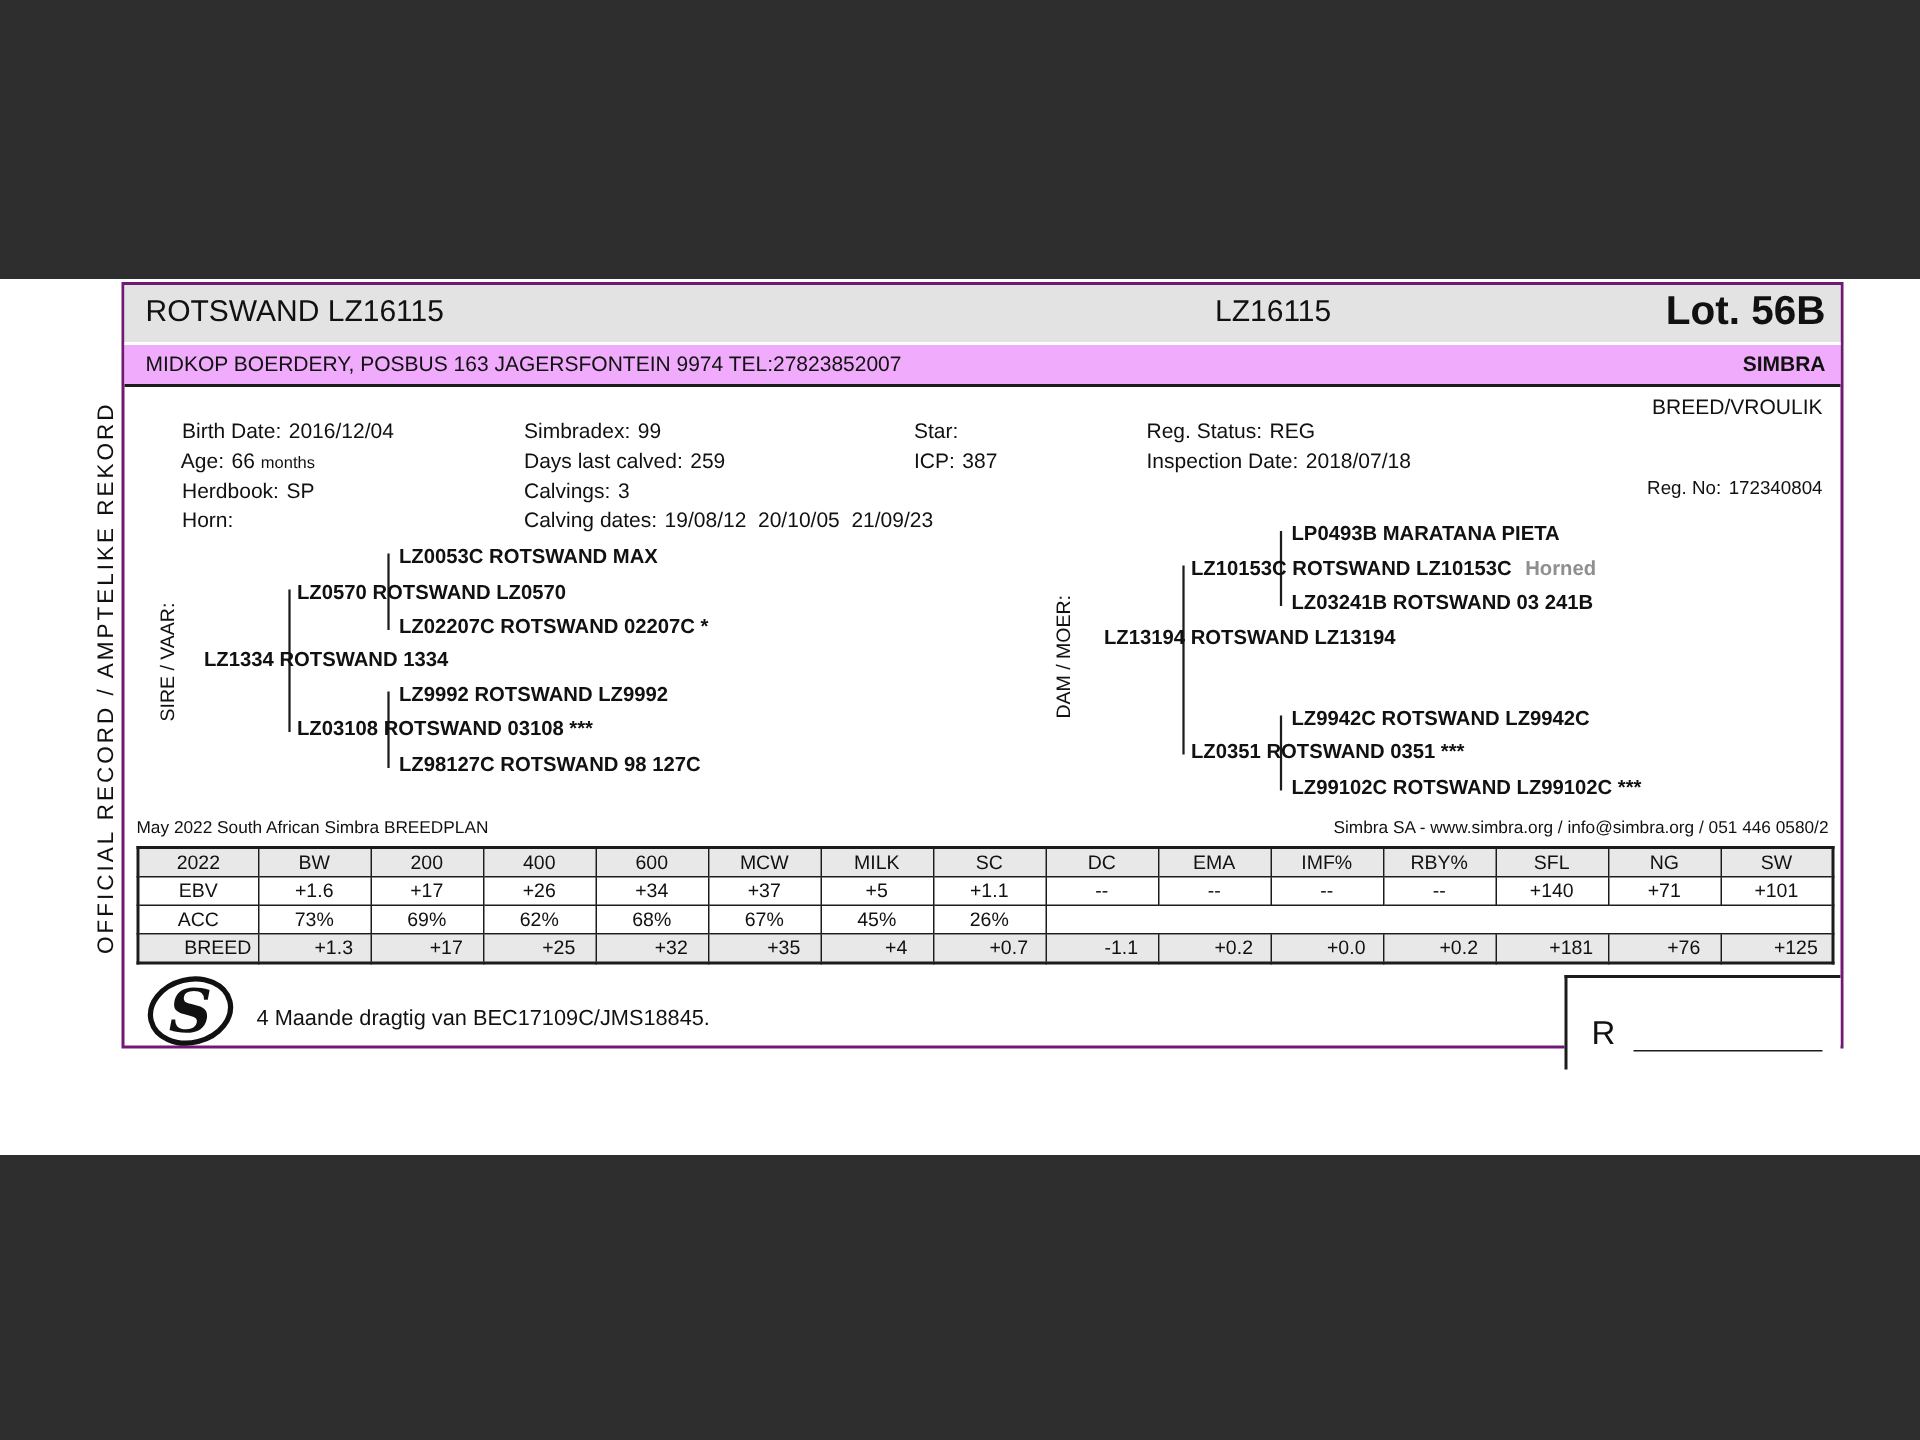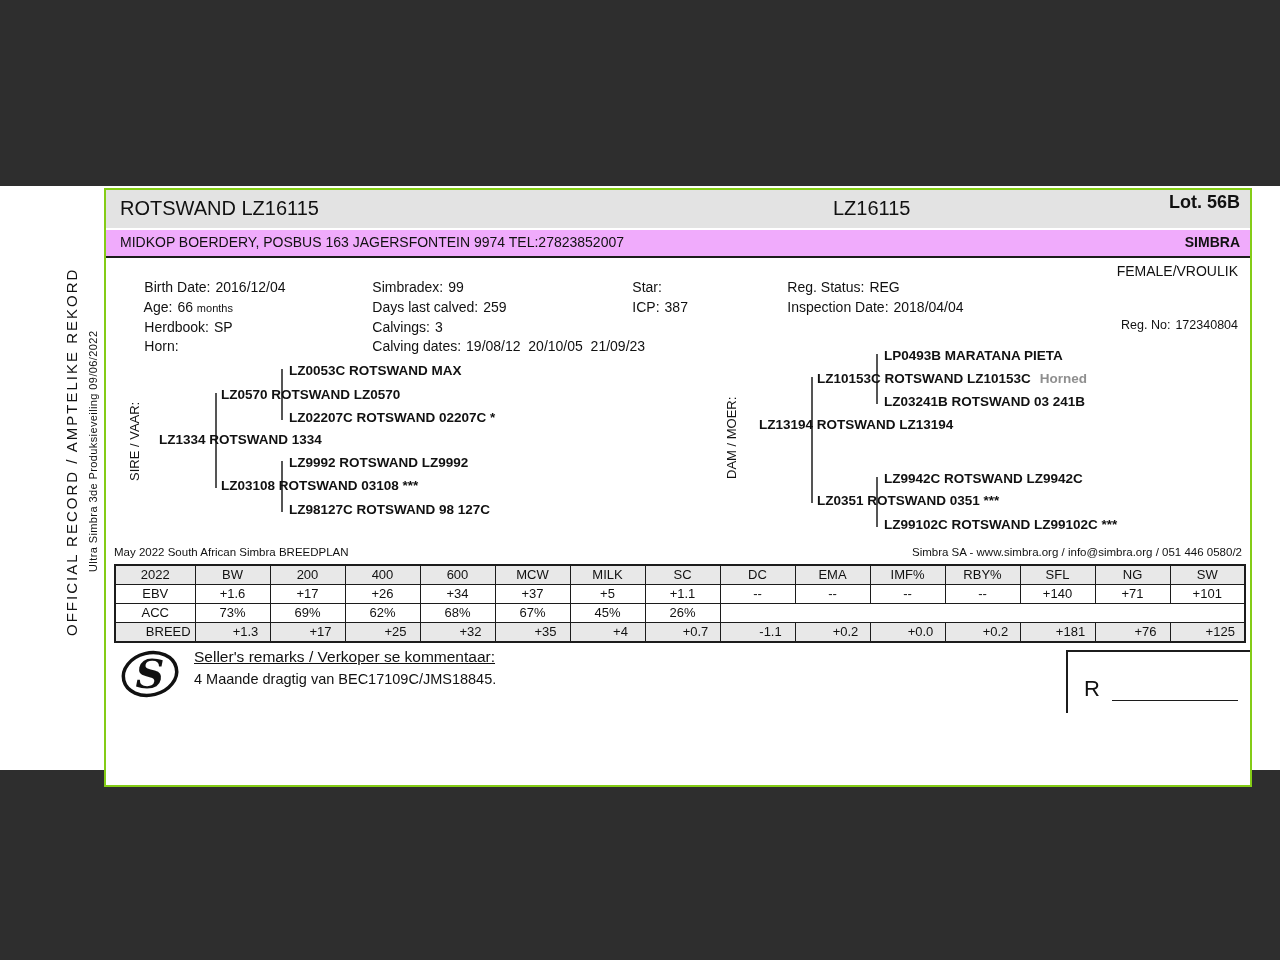--- a/index.html
+++ b/index.html
@@ -1,21 +1,21 @@
 <!DOCTYPE html>
 <html><head>
 <meta charset="utf-8">
 <style>
   html,body{margin:0;padding:0;background:#444;}
   .page{position:relative;width:1280px;height:960px;background:#ffffff;overflow:hidden;
         font-family:"Liberation Sans","DejaVu Sans",sans-serif;color:#111;}
   .bar{position:absolute;left:0;width:1280px;background:#2e2e2e;}
   .abs{position:absolute;}
   .pre{white-space:pre;}
-  .doc{position:absolute;left:104px;top:188px;width:1148px;height:599px;border:2px solid #84cc16;
+  .doc{position:absolute;left:81px;top:188px;width:1148px;height:511px;border:2px solid #701a75;
        box-sizing:border-box;background:#fff;}
   .titlebar{position:absolute;left:0;top:0;width:100%;height:40px;background:#e3e3e3;
             border-bottom:2px solid #ffffff;box-sizing:border-box;}
   .addrbar{position:absolute;left:0;top:40px;width:100%;height:28px;background:#f0abfc;
            border-bottom:2px solid #1c1c1c;box-sizing:border-box;}
   .detail{position:absolute;font-size:14px;white-space:pre;}
   .detail .lbl{margin-right:5px;}
   .detail .unit{font-size:11px;}
   .ped{position:absolute;font-size:13.5px;white-space:pre;font-weight:bold;}
   .note{color:#8f8f8f;margin-left:9px;}
@@ -40,21 +40,21 @@
   <div class="bar" style="top:770px;height:190px"></div>
 
   <div class="abs vtext" style="left:59px;top:188px;height:527px;width:24px;font-size:15px;letter-spacing:2px;">OFFICIAL RECORD / AMPTELIKE REKORD</div>
   <div class="abs vtext" style="left:85px;top:188px;height:527px;width:15px;font-size:11px;letter-spacing:0.4px;">Ultra Simbra 3de Produksieveiling  09/06/2022</div>
 
   <div class="doc">
 
     <div class="titlebar">
       <span class="abs" style="left:14px;top:7px;font-size:20px;font-weight:500;">ROTSWAND LZ16115</span>
       <span class="abs" style="left:727px;top:7px;font-size:20px;font-weight:500;">LZ16115</span>
-      <span class="abs" style="right:10px;top:2px;font-size:18px;font-weight:700;">Lot. 56B</span>
+      <span class="abs" style="right:10px;top:2px;font-size:27px;font-weight:700;">Lot. 56B</span>
     </div>
     <div class="addrbar">
       <span class="abs" style="left:14px;top:4px;font-size:14px;">MIDKOP BOERDERY, POSBUS 163 JAGERSFONTEIN 9974 TEL:27823852007</span>
       <span class="abs" style="right:10px;top:4px;font-size:14px;font-weight:600;">SIMBRA</span>
     </div>
 
     <div class="detail" style="left:15px;top:73px">
       <span class="lbl">Birth Date:</span><span>2016/12/04</span></div>
     <div class="detail" style="left:15px;top:93px">
       <span class="lbl">Age:</span><span>66</span> <span class="unit">months</span></div>
@@ -73,23 +73,23 @@
       <span class="lbl">Calving dates:</span><span class="pre">19/08/12  20/10/05  21/09/23</span></div>
 
     <div class="detail" style="left:503px;top:73px">
       <span class="lbl">Star:</span><span></span></div>
     <div class="detail" style="left:503px;top:93px">
       <span class="lbl">ICP:</span><span>387</span></div>
 
     <div class="detail" style="left:658px;top:73px">
       <span class="lbl">Reg. Status:</span><span>REG</span></div>
     <div class="detail" style="left:658px;top:93px">
-      <span class="lbl">Inspection Date:</span><span>2018/04/04</span></div>
-
-    <div class="detail" style="right:12px;top:73px">FEMALE/VROULIK</div>
+      <span class="lbl">Inspection Date:</span><span>2018/07/18</span></div>
+
+    <div class="detail" style="right:12px;top:73px">BREED/VROULIK</div>
     <div class="detail" style="right:12px;top:114px;font-size:12.5px;text-align:right;">
       <span class="lbl">Reg. No:</span><span>172340804</span></div>
 
     <svg class="abs" style="left:0;top:0" width="1144" height="523">
       <g stroke="#1c1c1c" stroke-width="1.5">
         <line x1="110" y1="203" x2="110" y2="298"></line>
         <line x1="176" y1="179" x2="176" y2="230"></line>
         <line x1="176" y1="271" x2="176" y2="322"></line>
         <line x1="706" y1="187" x2="706" y2="313"></line>
         <line x1="771" y1="164" x2="771" y2="214"></line>
@@ -202,21 +202,20 @@
           <td>+76</td>
           <td>+125</td>
         </tr>
       </tbody>
     </table>
 
     <svg class="abs" style="left:12px;top:455px" width="64" height="58" viewBox="0 0 64 58">
       <ellipse cx="32" cy="29" rx="27" ry="21" fill="none" stroke="#111" stroke-width="3.5" transform="rotate(-14 32 29)"></ellipse>
       <text x="32" y="43" text-anchor="middle" font-size="40" font-style="italic" font-weight="bold" font-family="'DejaVu Serif',serif" fill="#111">S</text>
     </svg>
-    <div class="remark-h" style="left:88px;top:458px">Seller's remarks / Verkoper se kommentaar:</div>
     <div class="remark-b" style="left:88px;top:481px">4 Maande dragtig van BEC17109C/JMS18845.</div>
 
     <div class="abs" style="left:960px;top:460px;width:184px;height:63px;border-left:2px solid #1c1c1c;border-top:2px solid #1c1c1c;background:#fff;box-sizing:border-box;">
       <span class="abs" style="left:16px;top:24px;font-size:22px;">R</span>
       <span class="abs" style="left:44px;right:12px;bottom:12px;height:0;border-bottom:1.5px solid #1c1c1c;"></span>
     </div>
 
   </div>
 </div>
 

